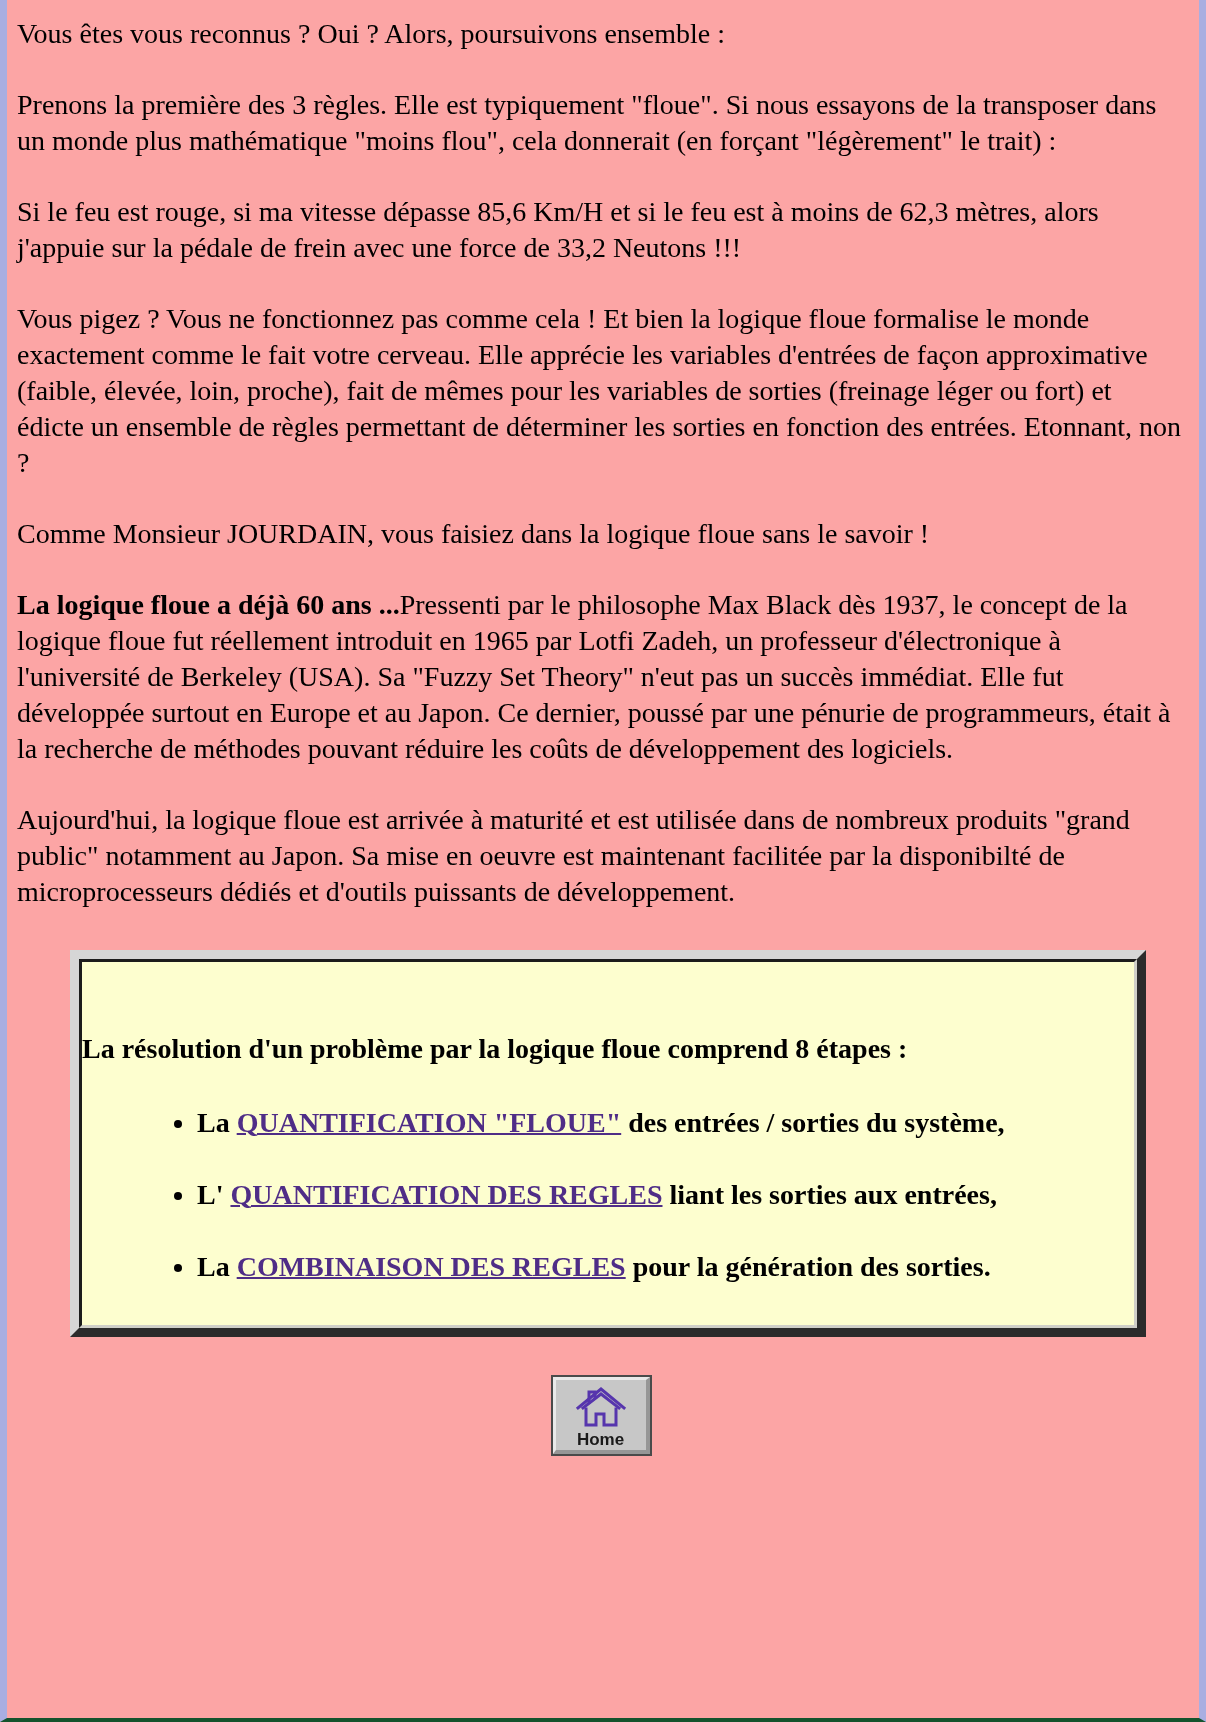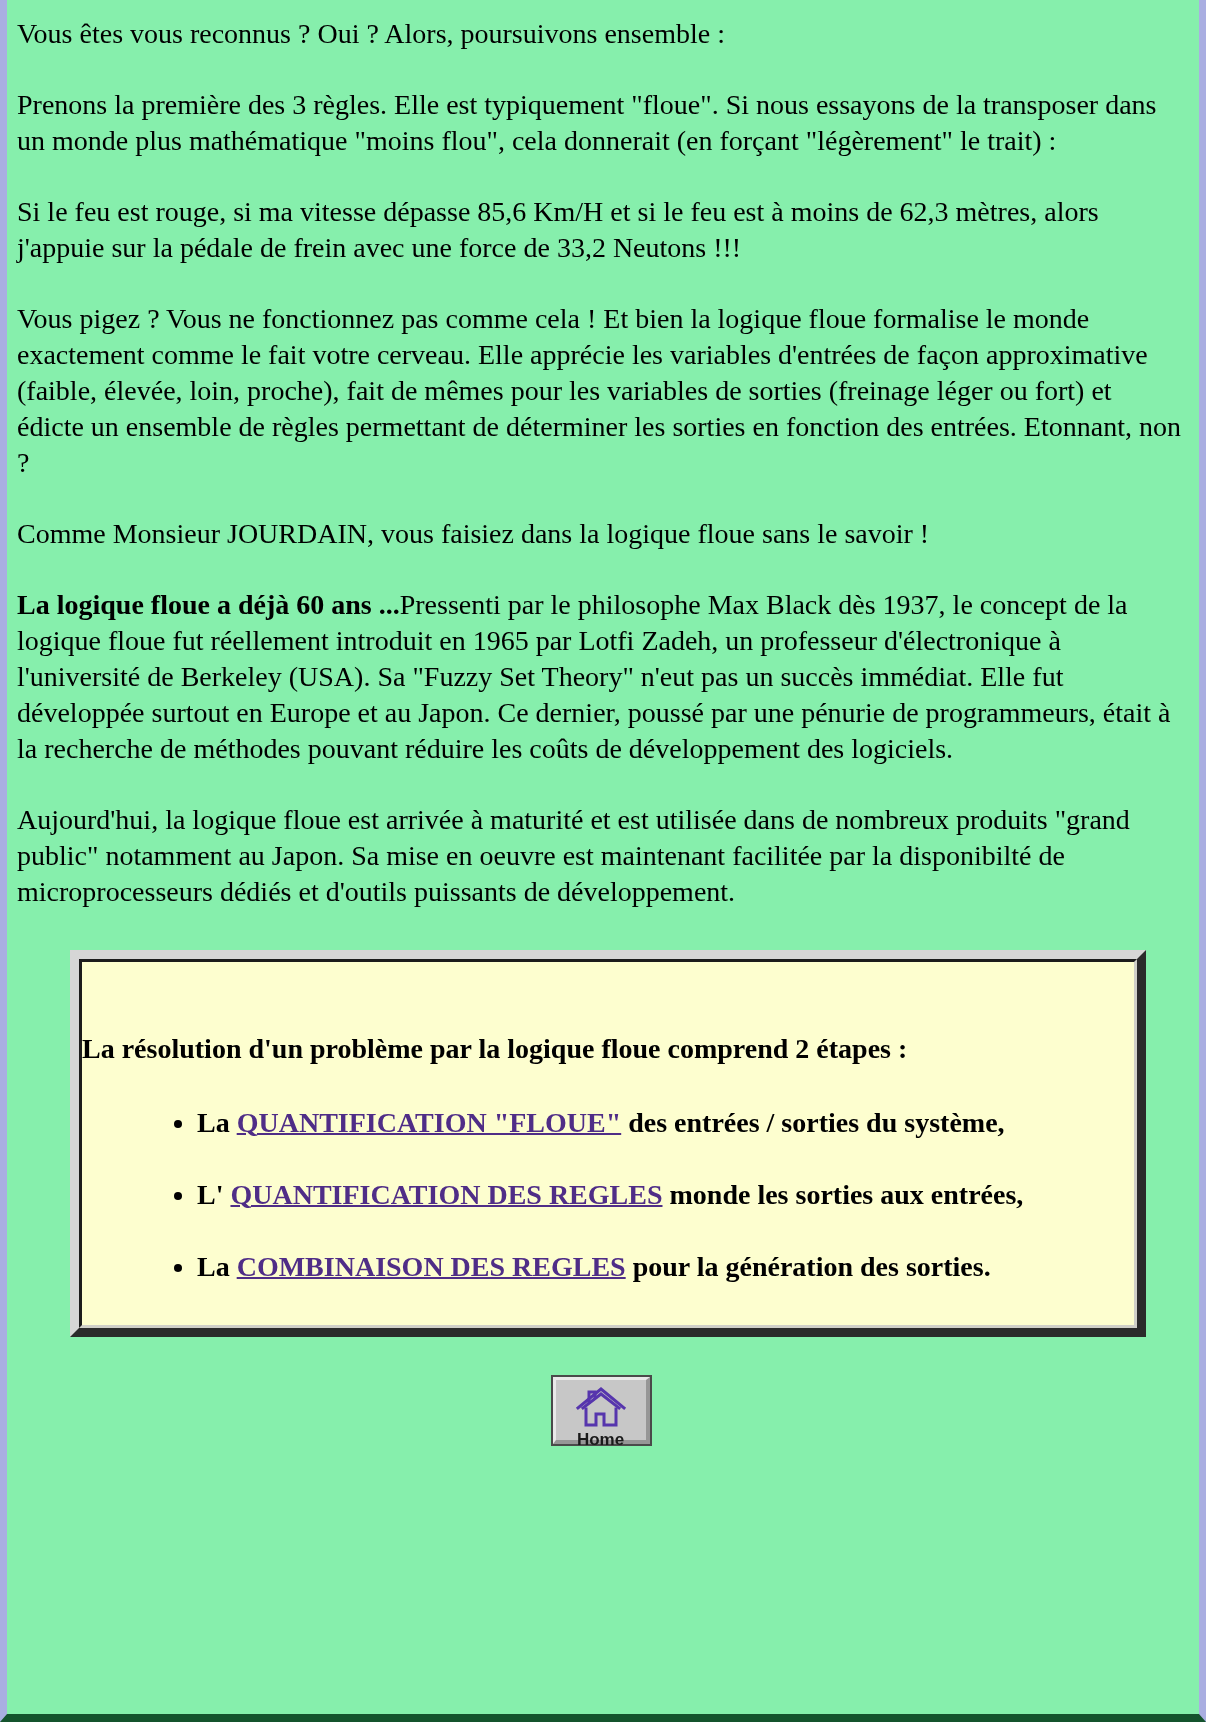--- a/index.html
+++ b/index.html
@@ -5,24 +5,24 @@
   html, body { margin: 0; padding: 0; }
   body {
     width: 1206px;
     font-family: "Liberation Serif", "DejaVu Serif", serif;
     color: #000;
   }
   .page {
     box-sizing: border-box;
     width: 1206px;
     height: 1722px;
-    background: #86efac;
+    background: #fca5a5;
     border-left: 7px solid #a9aee1;
     border-right: 7px solid #a9aee1;
-    border-bottom: 8px solid #14532d;
+    border-bottom: 4px solid #14532d;
     overflow: hidden;
   }
   .content {
     padding: 0 14px 0 10px;
     font-size: 28px;
     line-height: 36px;
   }
   .content p { margin: 35px 0; }
   .content p.first { margin-top: 16px; }
   .b { font-weight: normal; }
@@ -55,21 +55,21 @@
     text-decoration: underline;
     text-decoration-thickness: 2px;
   }
 
   
   .home-wrap { text-align: center; margin-top: 40px; }
   .home-btn {
     display: inline-block;
     box-sizing: border-box;
     width: 97px;
-    height: 67px;
+    height: 77px;
     background: #c7c7c7;
     border-top: 3px solid #e9e9e9;
     border-left: 3px solid #e9e9e9;
     border-right: 4px solid #969696;
     border-bottom: 4px solid #969696;
     box-shadow: 0 0 0 2px #4a4a4a;
     text-align: center;
     cursor: pointer;
   }
   .home-btn svg { display: block; margin: 5px auto 0; }
@@ -100,24 +100,24 @@
     <p class="b">Comme Monsieur JOURDAIN, vous faisiez dans la logique floue sans le savoir !</p>
 
     <p><b>La logique floue a déjà 60 ans ...</b><span>Pressenti par le philosophe Max Black dès 1937, le concept de la logique floue fut réellement introduit en 1965 par Lotfi Zadeh, un professeur d'électronique à l'université de Berkeley (USA). Sa "Fuzzy Set Theory" n'eut pas un succès immédiat. Elle fut développée surtout en Europe et au Japon. Ce dernier, poussé par une pénurie de programmeurs, était à la recherche de méthodes pouvant réduire les coûts de développement des logiciels.</span></p>
 
 
     <p>Aujourd'hui, la logique floue est arrivée à maturité et est utilisée dans de nombreux produits "grand public" notamment au Japon. Sa mise en oeuvre est maintenant facilitée par la disponibilté de microprocesseurs dédiés et d'outils puissants de développement.</p>
 
 
     <div class="pbox">
       <div class="pbox-inner">
-        <p class="pbox-title">La résolution d'un problème par la logique floue comprend 2 étapes :</p>
+        <p class="pbox-title">La résolution d'un problème par la logique floue comprend 8 étapes :</p>
         <ul>
           <li><span>La </span><a class="plink" href="#">QUANTIFICATION "FLOUE"</a><span> des entrées / sorties du système,</span></li>
-          <li><span>L' </span><a class="plink" href="#">QUANTIFICATION DES REGLES</a><span> monde les sorties aux entrées,</span></li>
+          <li><span>L' </span><a class="plink" href="#">QUANTIFICATION DES REGLES</a><span> liant les sorties aux entrées,</span></li>
           <li><span>La </span><a class="plink" href="#">COMBINAISON DES REGLES</a><span> pour la génération des sorties.</span></li>
         </ul>
       </div>
     </div>
 
     <div class="home-wrap">
       <div class="home-btn">
         <svg width="52" height="44" viewBox="0 0 52 44" fill="none" stroke="#5635ad" stroke-width="3" stroke-linejoin="miter" stroke-linecap="square">
           <path d="M3 23 L26 4 L49 23"></path>
           <path d="M8 23 L26 9 L44 23"></path>

